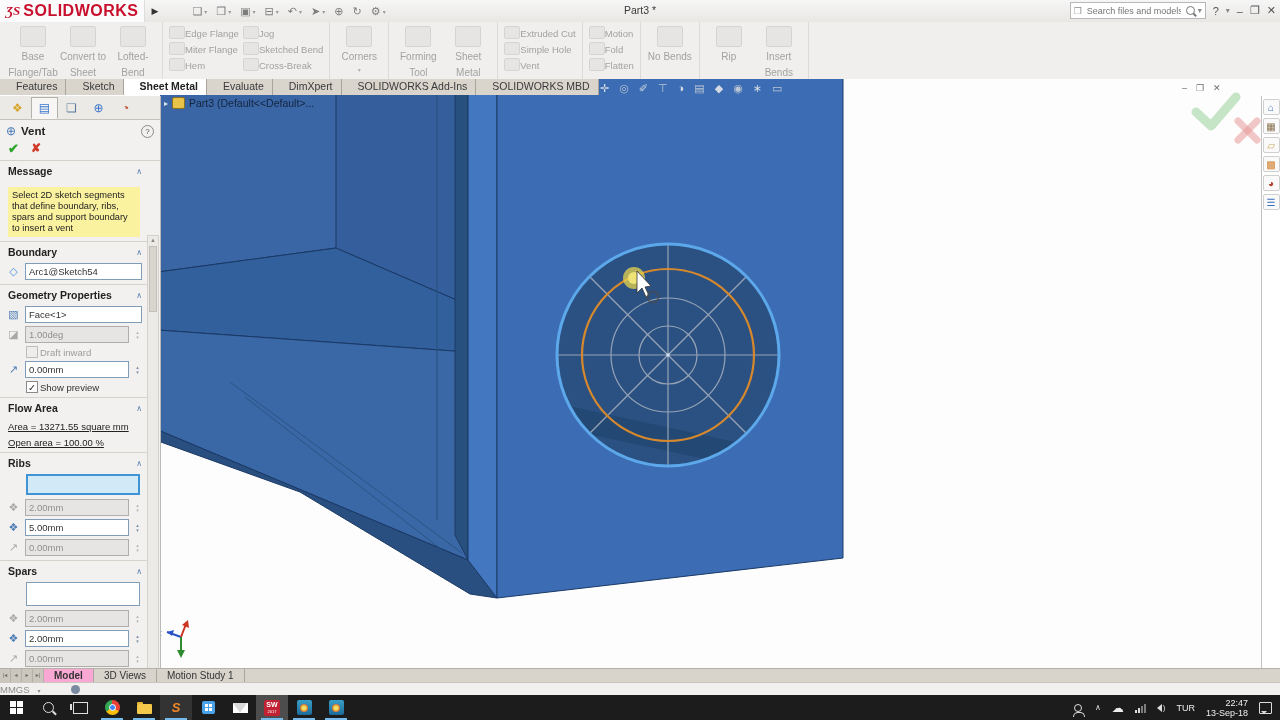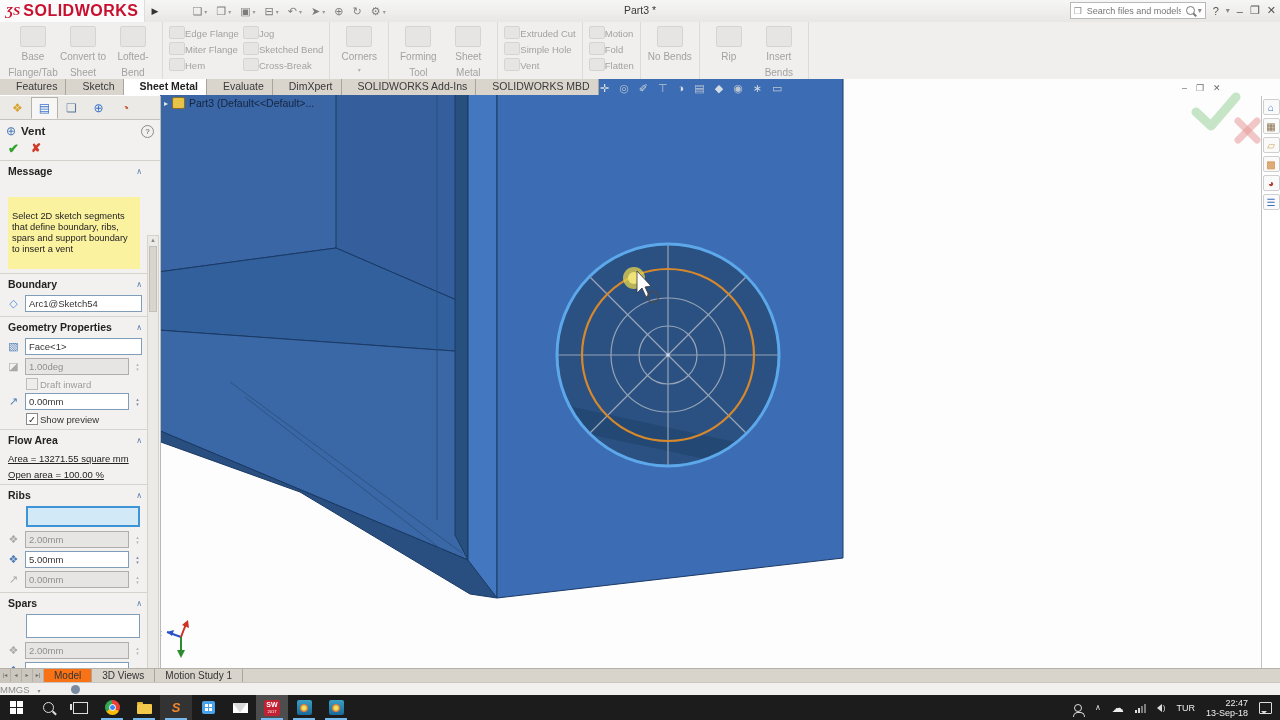--- a/index.html
+++ b/index.html
@@ -68,21 +68,21 @@
   .help-circ{width:11px;height:11px;border:1px solid #8a8a8a;border-radius:50%;font-size:8px;color:#555;
              display:flex;align-items:center;justify-content:center;}
   .pm-okrow{display:flex;gap:12px;padding:2px 8px 4px 8px;border-bottom:1px solid #d4d1cb;}
   .ok-check{color:#2fa52f;font-weight:bold;font-size:13px;}
   .ok-cancel{color:#d03a2a;font-weight:bold;font-size:12px;}
   .pm-body{position:relative;height:520px;padding-right:12px;}
   .sec-head{display:flex;align-items:center;padding:4px 6px 2px 8px;}
   .sec-head b{font-size:10.5px;color:#222;flex:1;}
   .sec-caret{color:#5b7fae;font-size:8px;}
   .sec-div{border-top:1px solid #d6d3cd;margin:4px 0 0 0;}
-  .msg-box{margin:18px 8px 4px 8px;background:#fbf2a0;padding:14px 4px;font-size:9.3px;line-height:11px;color:#222;}
+  .msg-box{margin:8px 8px 4px 8px;background:#fbf2a0;padding:3px 4px;font-size:9.3px;line-height:11px;color:#222;}
   .frow{display:flex;align-items:center;margin:3px 6px 3px 6px;gap:4px;}
   .frow .fico{width:15px;text-align:center;color:#4a7ab5;font-size:11px;flex:none;}
   .frow .fico.dis{color:#a8a8a8;}
   .fld{flex:1;height:15px;background:#fff;border:1px solid #7f9db9;font-size:9.5px;color:#333;
        display:flex;align-items:center;padding:0 3px;overflow:hidden;white-space:nowrap;}
   .fld.dis{background:#e6e5e3;color:#8f8f8f;border-color:#b0aeab;}
   .spin{width:9px;display:flex;flex-direction:column;align-items:center;line-height:5px;font-size:5px;color:#7a8aa5;flex:none;}
   .spin.dis{color:#b5b5b5;}
   .cbrow{display:flex;align-items:center;gap:2px;margin:3px 6px 3px 26px;}
   .cb{width:10px;height:10px;border:1px solid #8a8a8a;background:#fff;font-size:9px;line-height:9px;color:#2a6fc0;
@@ -95,21 +95,21 @@
   .listbox.active{background:#d2e9f8;border:2px solid #3f94d6;height:17px;}
   .listbox.tall{height:22px;}
   .pm-scroll{position:absolute;right:1px;top:74px;bottom:0;width:10px;background:#eceae7;border:1px solid #d5d2cc;}
   .pm-scroll .sarr{height:9px;text-align:center;font-size:6px;color:#8a877f;line-height:9px;}
   .pm-scroll .sthumb{position:absolute;left:1px;right:1px;top:10px;height:64px;background:#d8d5cf;border:1px solid #c2bfb8;}
   
   .docbar{position:absolute;left:0;top:668px;width:1280px;height:14px;background:#d8d4cc;border-top:1px solid #b5b1a9;display:flex;align-items:stretch;z-index:7;}
   .dnav{display:flex;}
   .dnav span{width:10px;font-size:6px;color:#6d6a64;background:#cbc7bf;border-right:1px solid #b5b1a9;text-align:center;line-height:13px;}
   .dtab{padding:0 10px;font-size:10px;color:#333;border-right:1px solid #aaa69e;line-height:13px;white-space:nowrap;}
-  .dtab.active{background:#f97316;font-weight:normal;}
+  .dtab.active{background:#f9a8d4;font-weight:bold;}
   
   .statusbar{position:absolute;left:0;top:682px;width:1280px;height:13px;background:#f1f0ee;border-top:1px solid #c9c6c0;
     display:flex;align-items:center;font-size:9.5px;color:#555;z-index:7;}
   .statusbar .left{padding-left:4px;flex:1;}
   .statusbar .units{color:#8c8c8c;margin-right:30px;}
   .statusbar .units i{font-style:normal;font-size:6px;margin-left:8px;}
   .statusbar .sb-circ{width:9px;height:9px;border-radius:50%;background:#7a8aa0;margin-right:6px;}
   
   .taskbar{position:absolute;left:0;top:695px;width:1280px;height:25px;background:#1c1c1c;display:flex;align-items:stretch;z-index:9;}
   .tslot{width:32px;display:flex;align-items:center;justify-content:center;position:relative;}

